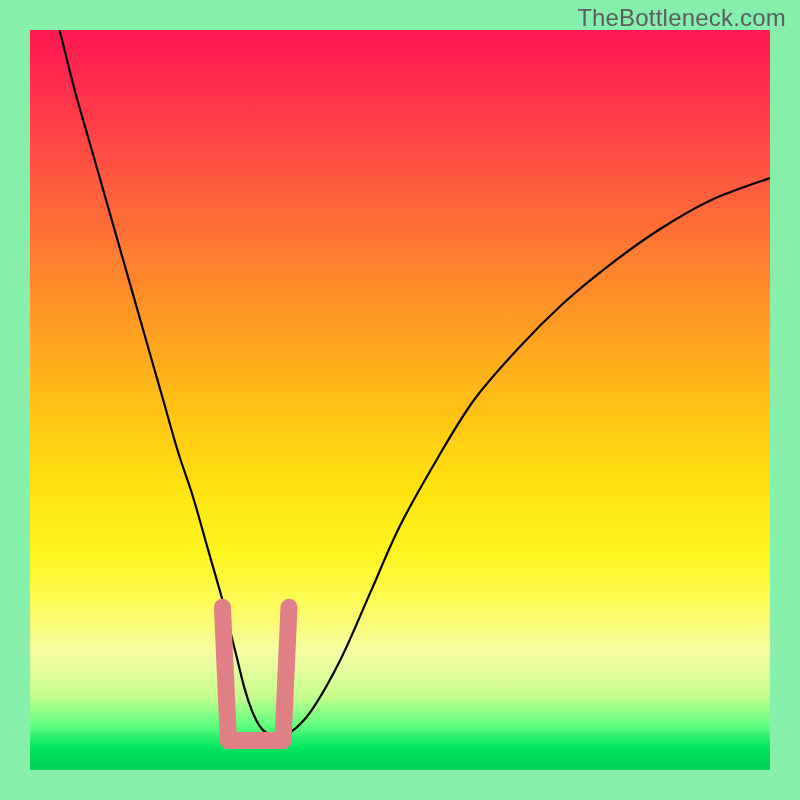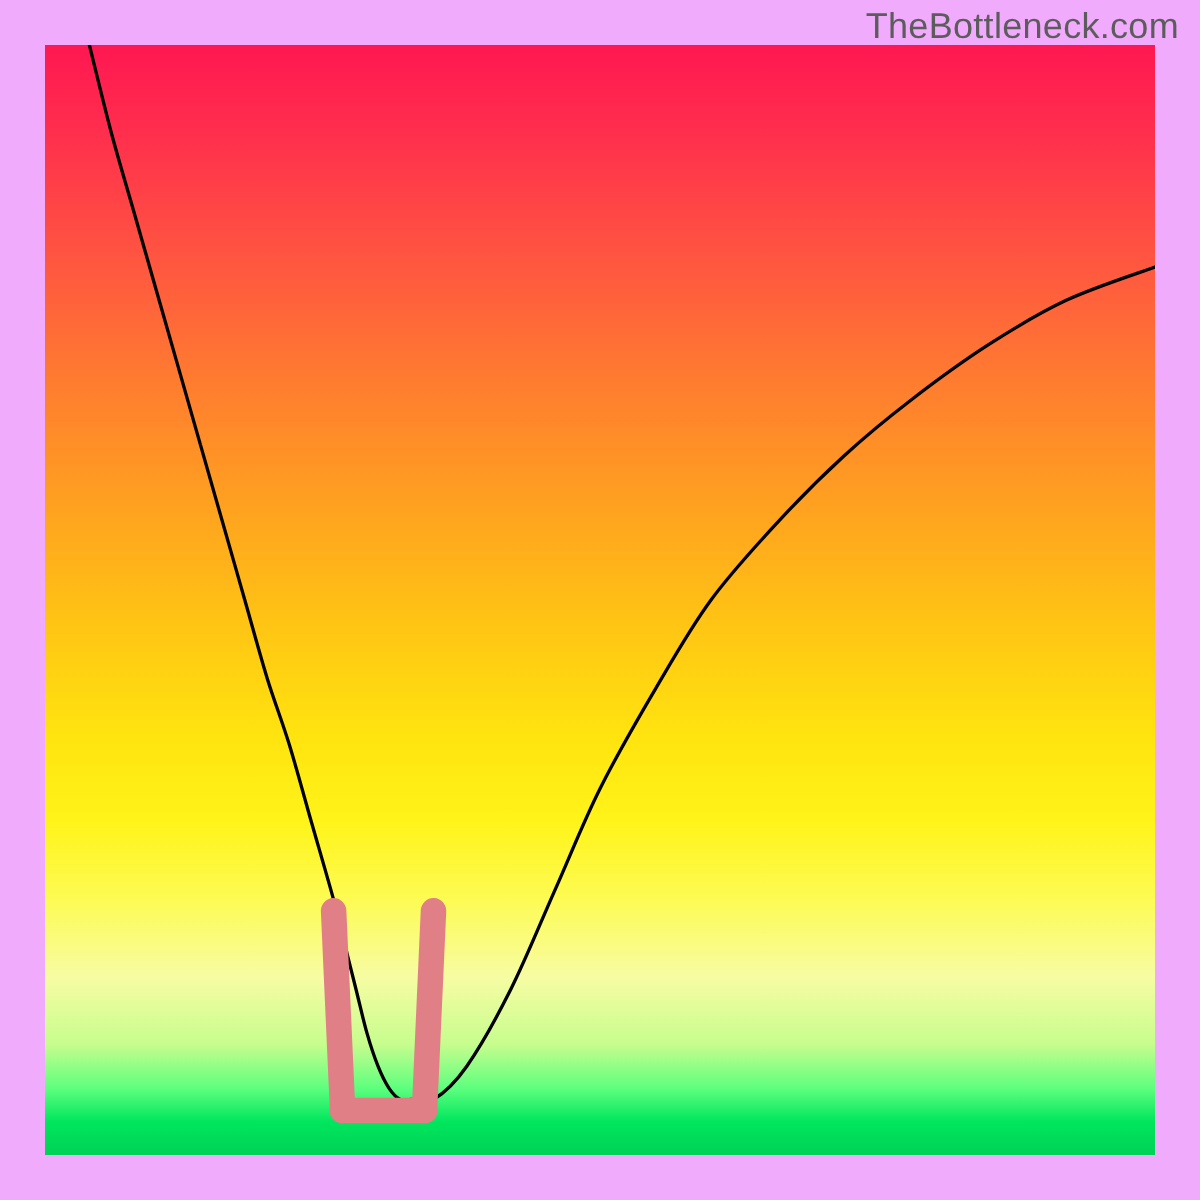--- a/index.html
+++ b/index.html
@@ -8,21 +8,21 @@
     width: 800px;
     height: 800px;
     background: #000;
     overflow: hidden;
     font-family: Arial, Helvetica, sans-serif;
   }
   .frame {
     position: relative;
     width: 800px;
     height: 800px;
-    background: #f0abfc;
+    background: #86efac;
   }
   .watermark {
     position: absolute;
     top: 4px;
     right: 14px;
     color: #5c5c5c;
     font-size: 24px;
     font-weight: 500;
     letter-spacing: 0.2px;
     z-index: 10;

